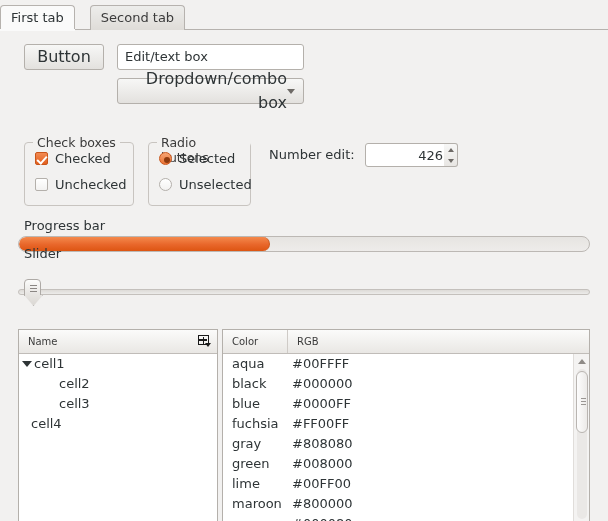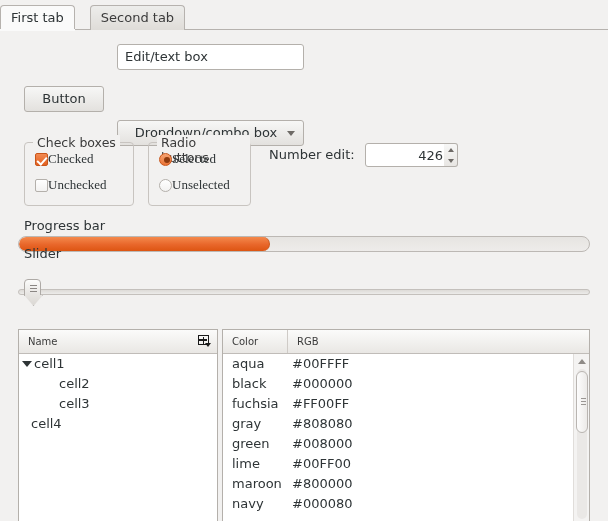--- a/index.html
+++ b/index.html
@@ -53,44 +53,43 @@
     position: absolute; left: 0; top: 30px; width: 608px; height: 491px;
     background: #f2f1f0;
   }
 
   
   .btn {
     background: linear-gradient(to bottom, #f7f7f6 0%, #e3e1de 100%);
     border: 1px solid #b4b0ab;
     border-radius: 3px;
     color: #2e3436;
-    font-size: 13px;
+    font-size: 16px;
     text-align: center;
     cursor: default;
-    margin-top: 42px;
   }
   .entry {
     background: #ffffff;
     border: 1px solid #b4b0ab;
     border-radius: 3px;
     color: #2e3436;
     font-size: 13px;
   }
 
   #button {
     position: absolute; left: 24px; top: 14px; width: 80px; height: 26px;
     line-height: 24px;
   }
   #edit-box {
     position: absolute; left: 117px; top: 14px; width: 187px; height: 26px;
     line-height: 24px; padding-left: 7px;
   }
   #combo {
     position: absolute; left: 117px; top: 48px; width: 187px; height: 26px;
-    line-height: 24px; padding-left: 7px; text-align: center;
+    line-height: 24px; padding-left: 7px; text-align: right;
     display: flex; align-items: center;
   }
   #combo .combo-label { flex: 1; }
   .caret-down {
     width: 0; height: 0;
     border-left: 4.5px solid transparent;
     border-right: 4.5px solid transparent;
     border-top: 5px solid #6e6a66;
     margin-right: 8px;
   }
@@ -107,21 +106,21 @@
     background: #f2f1f0; padding: 0 4px;
     font-size: 12.5px; color: #3b3b3b;
   }
   #gb-check { left: 24px; top: 112px; width: 110px; height: 64px; }
   #gb-radio { left: 148px; top: 112px; width: 103px; height: 64px; }
 
   .ctl-row {
     position: absolute; left: 10px; display: flex; align-items: center;
     font-size: 13px; cursor: default;
   }
-  .ctl-row .lbl { margin-left: 0; font-family: Liberation Serif, serif; }
+  .ctl-row .lbl { margin-left: 7px; }
 
   .checkbox {
     width: 13px; height: 13px;
     border: 1px solid #b4b0ab; border-radius: 2px;
     background: linear-gradient(to bottom, #ffffff, #f3f2f1);
     display: inline-block; position: relative;
   }
   .checkbox.checked {
     background: linear-gradient(to bottom, #f28a52 0%, #e2601f 100%);
     border-color: #c9551a;
@@ -418,20 +417,24 @@
     <div class="lv-body" id="color-rows">
         <div class="color-row">
           <span class="c-name">aqua</span>
           <span class="c-rgb">#00FFFF</span>
         </div>
         <div class="color-row">
           <span class="c-name">black</span>
           <span class="c-rgb">#000000</span>
         </div>
         <div class="color-row">
+          <span class="c-name">blue</span>
+          <span class="c-rgb">#0000FF</span>
+        </div>
+        <div class="color-row">
           <span class="c-name">fuchsia</span>
           <span class="c-rgb">#FF00FF</span>
         </div>
         <div class="color-row">
           <span class="c-name">gray</span>
           <span class="c-rgb">#808080</span>
         </div>
         <div class="color-row">
           <span class="c-name">green</span>
           <span class="c-rgb">#008000</span>

